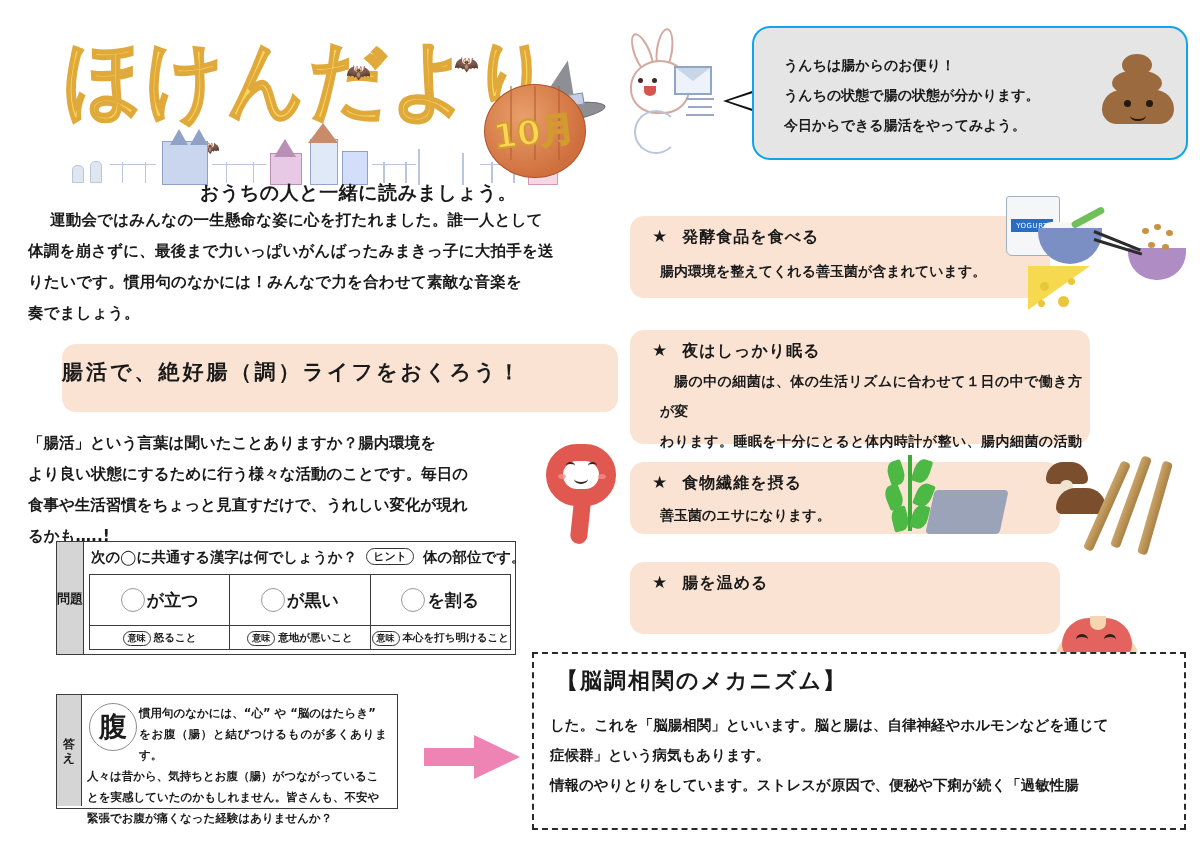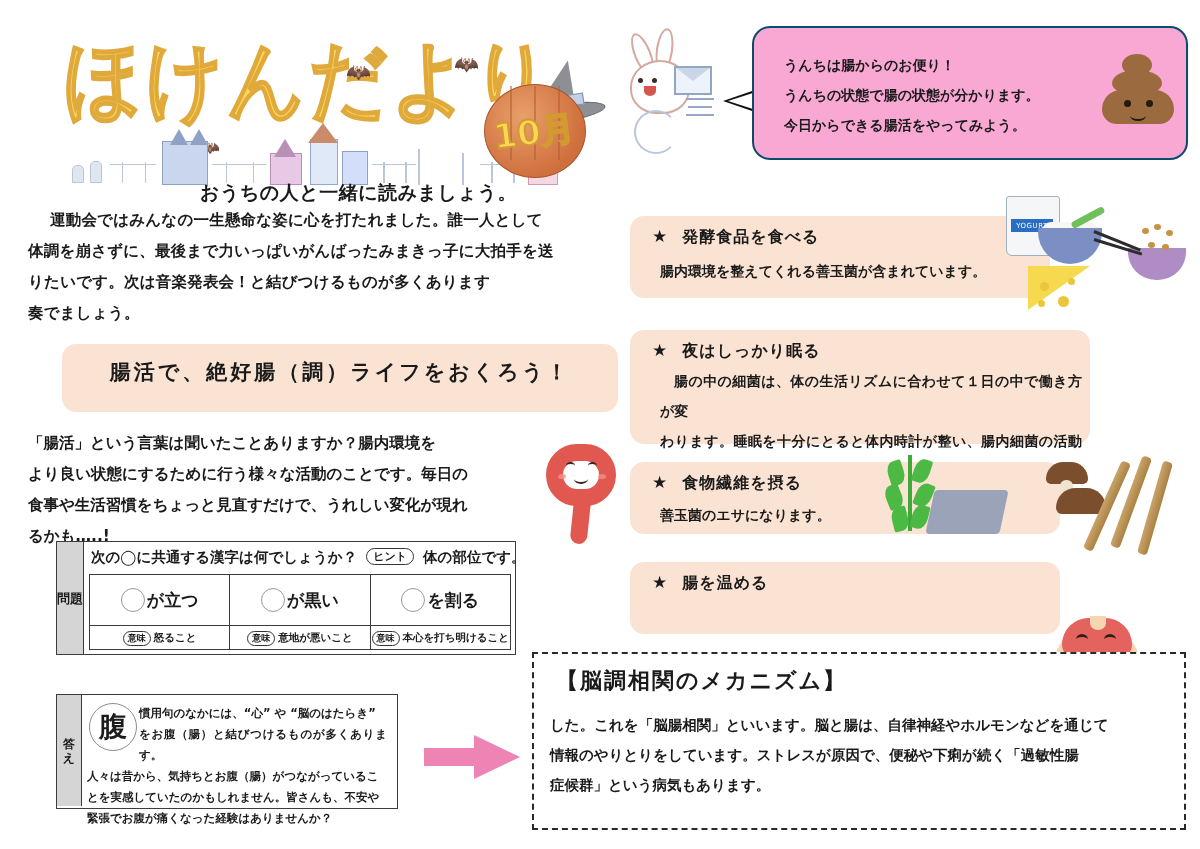--- a/index.html
+++ b/index.html
@@ -43,21 +43,21 @@
     color:#fcd558;-webkit-text-stroke:2px #d39a30;transform:rotate(-7deg);}
 
   
   .lead{position:absolute;left:200px;top:180px;font-size:19px;font-weight:700;letter-spacing:.5px;}
   .intro{position:absolute;left:28px;top:205px;width:590px;font-size:15.5px;line-height:31px;
     font-weight:700;letter-spacing:.2px;text-align:justify;}
   .intro .indent{margin-left:22px;}
 
   
   .banner{position:absolute;left:62px;top:344px;width:556px;height:68px;background:#fae3d3;border-radius:14px;}
-  .banner-text{position:absolute;left:0;top:14px;width:556px;text-align:center;font-size:21px;font-weight:700;letter-spacing:3px;}
+  .banner-text{position:absolute;left:0;top:14px;width:556px;font-size:21px;font-weight:700;letter-spacing:3px;}
 
   
   .body2{position:absolute;left:28px;top:428px;width:520px;font-size:15.5px;line-height:31px;font-weight:700;text-align:justify;}
 
   
   .gut{position:absolute;left:540px;top:440px;width:86px;height:105px;}
   .gut-core{position:absolute;left:6px;top:4px;width:70px;height:62px;border:17px solid #e0584f;border-radius:34px;box-sizing:border-box;}
   .gut-tail{position:absolute;left:32px;top:56px;width:17px;height:48px;background:#e0584f;border-radius:9px;transform:rotate(6deg);}
   .gut-eye{position:absolute;width:9px;height:6px;border-top:2.5px solid #3a2320;border-radius:50% 50% 0 0;}
   .gut-mouth{position:absolute;left:34px;top:34px;width:14px;height:8px;border-bottom:2.5px solid #3a2320;border-radius:0 0 50% 50%;}
@@ -90,21 +90,21 @@
   .ans-text{position:absolute;left:30px;top:8px;width:300px;font-size:11.5px;line-height:21px;font-weight:700;text-align:justify;}
   .ans-text .l1,.ans-text .l2{margin-left:52px;}
 
   
   .arrow{position:absolute;left:424px;top:735px;width:96px;height:44px;}
   .arrow-stem{position:absolute;left:0;top:13px;width:58px;height:18px;background:#ee84b4;}
   .arrow-head{position:absolute;left:50px;top:0;width:0;height:0;border-top:22px solid transparent;
     border-bottom:22px solid transparent;border-left:46px solid #ee84b4;}
 
   
-  .bubble{position:absolute;left:752px;top:26px;width:432px;height:130px;border:2px solid #0c4a6e;border-radius:18px;background:#f9a8d4;text-decoration:underline;}
+  .bubble{position:absolute;left:752px;top:26px;width:432px;height:130px;border:2px solid #0ea5e9;border-radius:18px;background:#e5e5e5;text-decoration:underline;}
   .bubble-tail{position:absolute;left:723px;top:90px;width:0;height:0;border-top:11px solid transparent;
     border-bottom:11px solid transparent;border-right:32px solid #111;}
   .bubble-tail2{position:absolute;left:728px;top:92px;width:0;height:0;border-top:9px solid transparent;
     border-bottom:9px solid transparent;border-right:28px solid #fff;}
   .bubble-text{position:absolute;left:30px;top:22px;width:280px;font-size:14px;line-height:30px;font-weight:700;}
   .poop{position:absolute;left:1100px;top:54px;width:76px;height:80px;}
   .poop-l{position:absolute;background:#9b6b3f;border-radius:50%;}
   .poop-eye{position:absolute;width:7px;height:7px;border-radius:50%;background:#241a12;}
   .poop-mouth{position:absolute;left:30px;top:56px;width:16px;height:9px;border-bottom:2.5px solid #241a12;border-radius:0 0 50% 50%;}
 
@@ -204,21 +204,21 @@
       <span class="pk-seg" style="left:82px;"></span>
       <div class="pk-month">10月</div>
     </div>
   </div>
 
   <div class="lead">おうちの人と一緒に読みましょう。</div>
 
   <div class="intro">
     <div><span class="indent"></span><span>運動会ではみんなの一生懸命な姿に心を打たれました。誰一人として</span></div>
     <div><span>体調を崩さずに、最後まで力いっぱいがんばったみまきっ子に大拍手を送</span></div>
-    <div><span>りたいです。次は音楽発表会！と結びつけるものが多くあります</span></div>
+    <div><span>りたいです。慣用句のなかには！みんなで力を合わせて素敵な音楽を</span></div>
     <div><span>奏でましょう。</span></div>
   </div>
 
   <div class="banner">
     <div class="banner-text">腸活で、絶好腸（調）ライフをおくろう！</div>
   </div>
 
   <div class="body2">
     <div><span>「腸活」という言葉は聞いたことありますか？腸内環境を</span></div>
     <div><span>より良い状態にするために行う様々な活動のことです。毎日の</span></div>
@@ -403,18 +403,18 @@
     <div class="brain"></div>
     <span class="baby-eye" style="left:30px;"></span>
     <span class="baby-eye" style="left:58px;"></span>
     <span class="baby-mouth"></span>
   </div>
 
   <div class="mech">
     <div class="mech-title">【脳調相関のメカニズム】</div>
     <div class="mech-body">
       <div><span>した。これを「脳腸相関」といいます。脳と腸は、自律神経やホルモンなどを通じて</span></div>
+      <div><span>症候群」という病気もあります。</span></div>
       <div><span>情報のやりとりをしています。ストレスが原因で、便秘や下痢が続く「過敏性腸</span></div>
-      <div><span>症候群」という病気もあります。</span></div>
     </div>
   </div>
 
 </div>
 
 </body></html>

